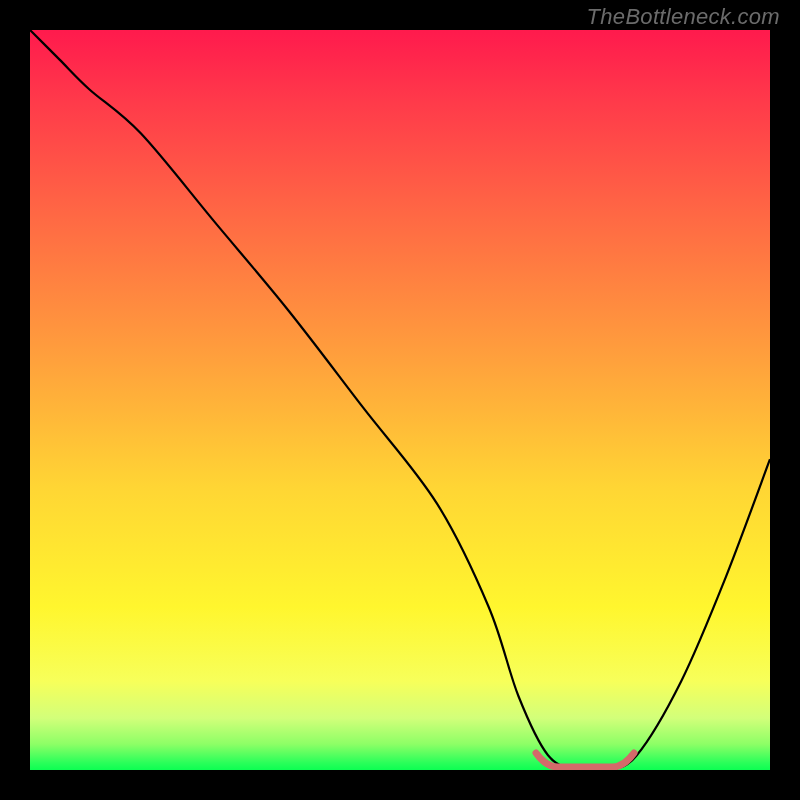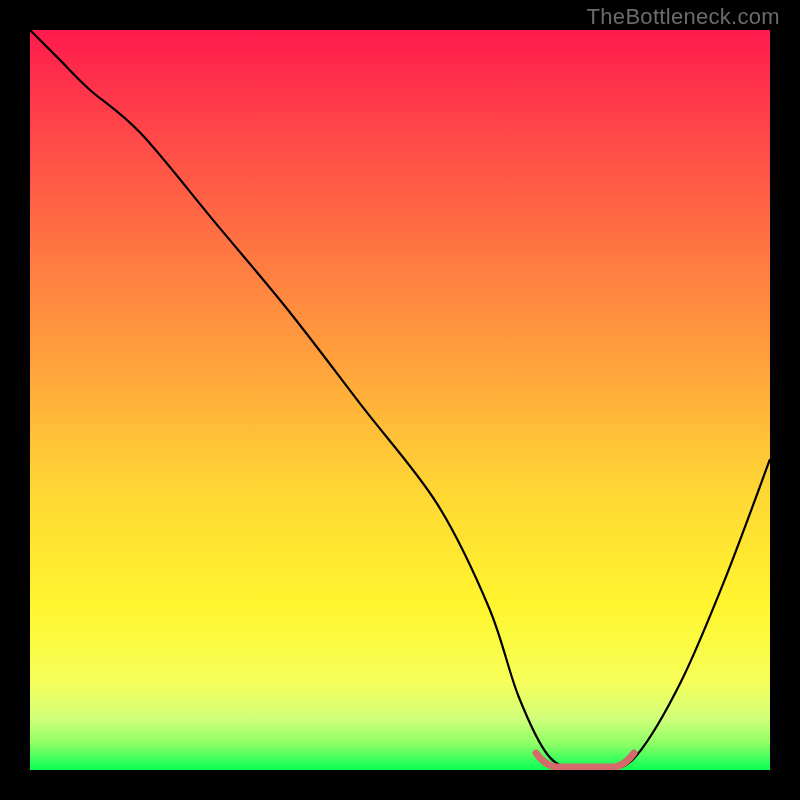--- a/index.html
+++ b/index.html
@@ -40,20 +40,21 @@
   }
   .watermark {
     position: absolute;
     top: 4px;
     right: 20px;
     color: #6b6b6b;
     font-size: 22px;
     font-weight: 500;
     letter-spacing: 0.3px;
     z-index: 30;
+    font-style: italic;
   }
   svg.curve {
     position: absolute;
     inset: 0;
     z-index: 20;
   }
 </style>
 </head>
 <body>
 

